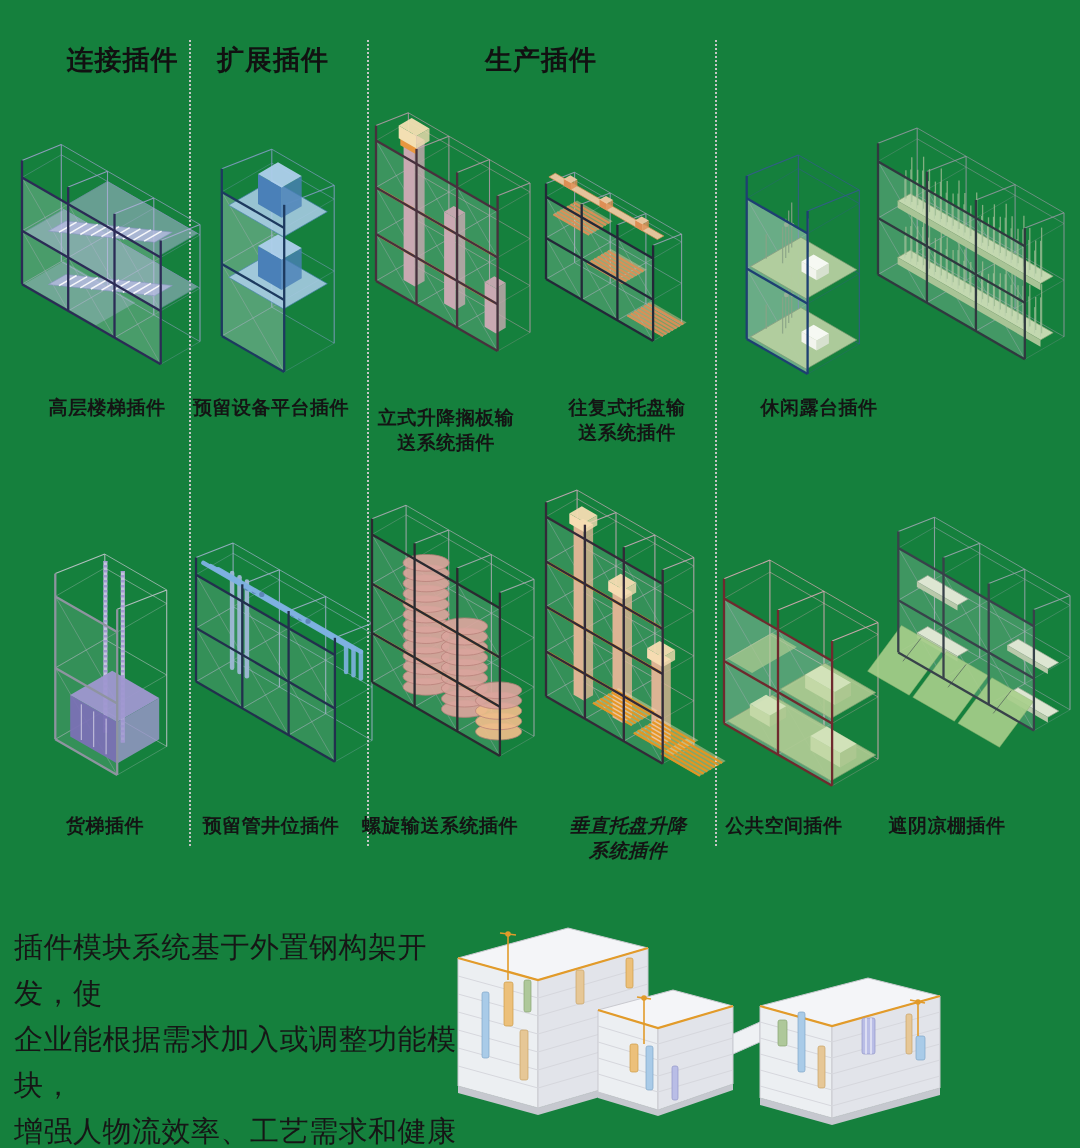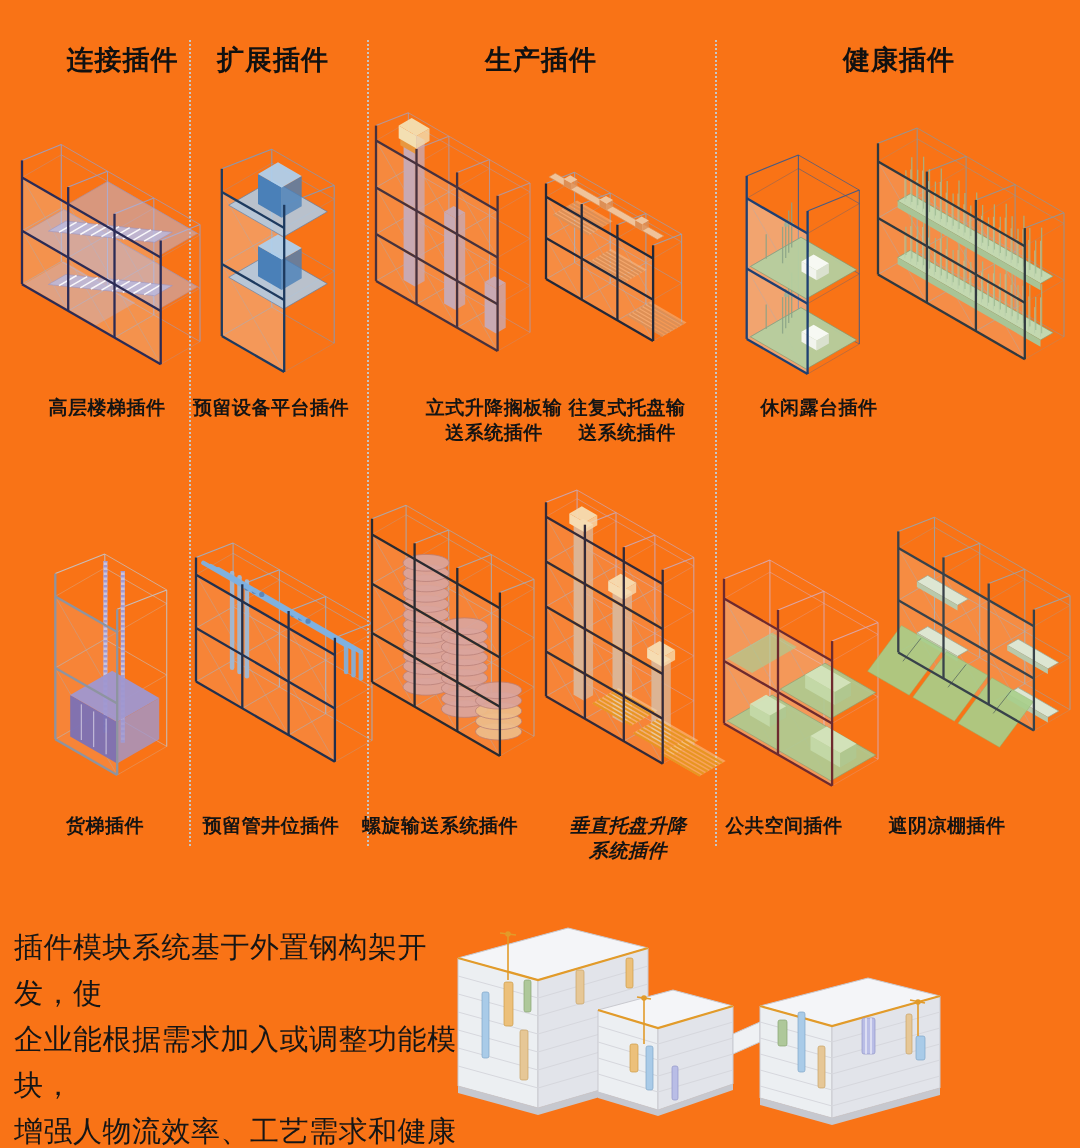--- a/index.html
+++ b/index.html
@@ -1,36 +1,35 @@
 <!DOCTYPE html>
 <html><head>
 <meta charset="utf-8">
 <style>
   html,body{margin:0;padding:0;background:#ffffff;}
   body{width:1080px;height:1148px;font-family:"Liberation Sans","DejaVu Sans",sans-serif;color:#1a1a1a;}
-  .stage{position:relative;width:1080px;height:1148px;overflow:hidden;background:#f97316;}
+  .stage{position:relative;width:1080px;height:1148px;overflow:hidden;background:#15803d;}
   .cat-header{position:absolute;top:42px;height:34px;font-size:27px;font-weight:700;text-align:center;letter-spacing:1px;color:#111;}
   .vdiv{position:absolute;top:40px;height:806px;width:0;border-left:2px dotted #c6c6c6;}
   .module{position:absolute;}
   .module svg{overflow:visible;display:block;}
   .mod-label{position:absolute;font-size:19px;font-weight:700;text-align:center;line-height:25px;color:#141414;white-space:pre-line;letter-spacing:0.5px;}
   .description{position:absolute;left:14px;top:924px;width:460px;}
   .desc-line{font-size:29px;line-height:46px;font-weight:400;color:#161616;letter-spacing:0.5px;}
   .building{position:absolute;left:448px;top:918px;width:500px;height:212px;}
   .building svg{overflow:visible;display:block;}
 </style>
 </head>
 <body>
 
 <div class="stage">
 
   <div class="cat-header" style="left:40px;width:165px;">连接插件</div>
   <div class="cat-header" style="left:459px;width:164px;">生产插件</div>
   <div class="cat-header" style="left:191px;width:164px;">扩展插件</div>
-  <div class="cat-header" style="left:817px;width:164px;">健康插件</div>
 
   <div class="vdiv" style="left:189px;"></div>
   <div class="vdiv" style="left:367px;"></div>
   <div class="vdiv" style="left:715px;"></div>
 
   <div class="module" style="left:22px;top:122px;">
       <svg width="178" height="258">
         <line x1="39.3" y1="139.5" x2="39.3" y2="22.5" stroke="#9aa0c8" stroke-width="1.1" opacity="0.85"></line>
         <line x1="85.5" y1="166.2" x2="85.5" y2="49.2" stroke="#9aa0c8" stroke-width="1.1" opacity="0.85"></line>
         <line x1="131.8" y1="192.9" x2="131.8" y2="75.9" stroke="#9aa0c8" stroke-width="1.1" opacity="0.85"></line>
@@ -518,21 +517,21 @@
         <line x1="0.0" y1="63.4" x2="146.8" y2="148.2" stroke="#30393f" stroke-width="2.3" opacity="1"></line>
         <line x1="0.0" y1="176.5" x2="0.0" y2="45.3" stroke="#30393f" stroke-width="2.3" opacity="1"></line>
         <line x1="48.9" y1="204.7" x2="48.9" y2="73.6" stroke="#30393f" stroke-width="2.3" opacity="1"></line>
         <line x1="97.9" y1="233.0" x2="97.9" y2="101.9" stroke="#30393f" stroke-width="2.3" opacity="1"></line>
         <line x1="146.8" y1="261.3" x2="146.8" y2="130.1" stroke="#30393f" stroke-width="2.3" opacity="1"></line>
       </svg>
     </div>
 
   <div class="mod-label" style="left:27px;top:395px;width:160px;">高层楼梯插件</div>
   <div class="mod-label" style="left:171px;top:395px;width:200px;">预留设备平台插件</div>
-  <div class="mod-label" style="left:366px;top:395px;width:160px;margin-left:48px;">立式升降搁板输
+  <div class="mod-label" style="left:366px;top:405px;width:160px;">立式升降搁板输
 送系统插件</div>
   <div class="mod-label" style="left:547px;top:395px;width:160px;">往复式托盘输
 送系统插件</div>
   <div class="mod-label" style="left:685px;top:395px;width:200px;margin-left:34px;">休闲露台插件</div>
 
   <div class="module" style="left:44px;top:545px;">
       <svg width="134" height="230">
         <line x1="60.8" y1="165.7" x2="60.8" y2="9.1" stroke="#c2c5cc" stroke-width="1.1" opacity="0.85"></line>
         <line x1="122.7" y1="201.4" x2="122.7" y2="44.9" stroke="#c2c5cc" stroke-width="1.1" opacity="0.85"></line>
         <line x1="60.8" y1="165.7" x2="122.7" y2="201.4" stroke="#c2c5cc" stroke-width="0.9" opacity="0.6"></line>

